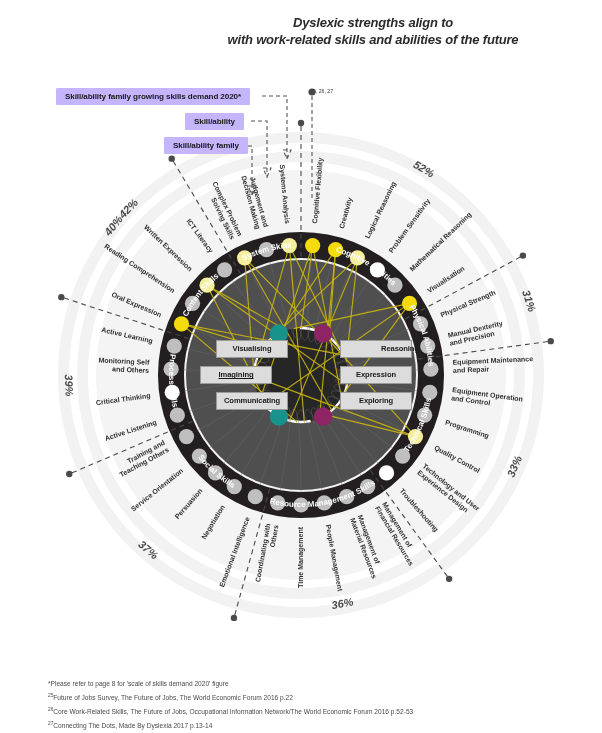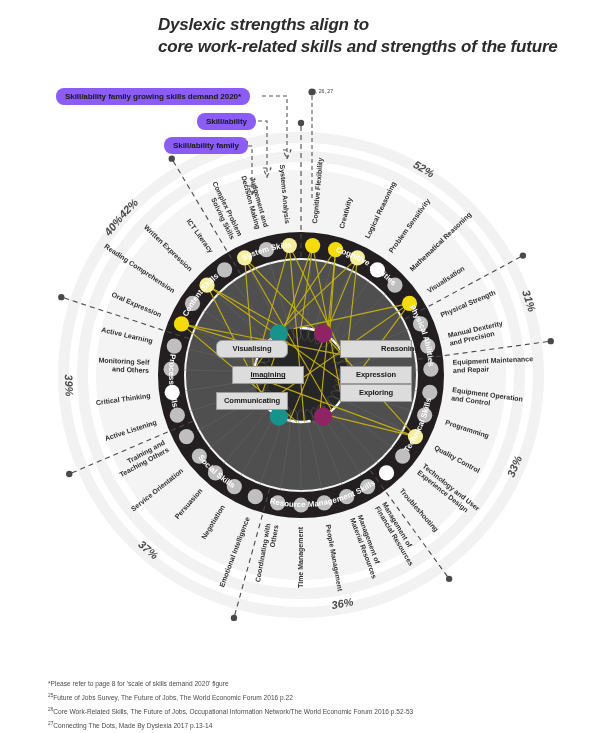--- a/index.html
+++ b/index.html
@@ -5,32 +5,32 @@
   * { box-sizing: border-box; }
   html, body { margin: 0; padding: 0; }
   body {
     width: 602px; height: 733px; position: relative;
     background: #ffffff;
     font-family: "Liberation Sans", sans-serif;
     overflow: hidden;
   }
   #title {
     position: absolute; top: 14px; right: 14px; width: 430px;
-    text-align: left;
-    font-size: 17px; font-weight: bold; font-style: italic;
+    text-align: center;
+    font-size: 13px; font-weight: bold; font-style: italic;
     line-height: 1.32; color: #2b2b2b; letter-spacing: -0.2px;
   }
   #stage { position: absolute; left: 0; top: 0; width: 602px; height: 733px; }
   .pill {
-    position: absolute; background: #8b5cf6; color: #1a1a1a;
-    font-size: 8.1px; font-weight: bold; border-radius: 8px;
+    position: absolute; background: #c4b5fd; color: #1a1a1a;
+    font-size: 8.1px; font-weight: bold; border-radius: 1px;
     padding: 3.5px 9px 4px; white-space: nowrap; letter-spacing: -0.1px;
   }
   #pill1 { left: 56px; top: 88px; }
-  #pill2 { left: 185px; top: 113px; margin-left: 12px; }
+  #pill2 { left: 185px; top: 113px; }
   #pill3 { left: 128px; top: 137px; margin-left: 36px; }
   #supref {
     position: absolute; left: 310px; top: 88px;
     font-size: 5.2px; color: #3a3a3a; white-space: nowrap;
   }
   #footnotes {
     position: absolute; left: 48px; top: 678px; width: 520px;
     color: #4a4a4a;
   }
   #footnotes div { font-size: 6.6px; line-height: 1.95; white-space: nowrap; }
@@ -40,21 +40,21 @@
     color: #1a1a1a; font-size: 7.6px; font-weight: bold;
     padding: 3.4px 0; text-align: center; width: 72px;
     letter-spacing: -0.1px;
   }
 </style>
 </head>
 <body>
 
 <div id="title">
   <div>Dyslexic strengths align to</div>
-  <div>core work-related skills and strengths of the future</div>
+  <div>with work-related skills and abilities of the future</div>
 </div>
 
 <svg id="stage" viewBox="0 0 602 733">
   <defs>
     <clipPath id="clipOuter">
         <circle cx="301" cy="375" r="250"></circle>
       </clipPath>
   </defs>
   <g id="bands">
     <circle cx="301" cy="375" r="243" fill="#f2f2f2"></circle>
@@ -268,26 +268,26 @@
     <circle cx="312" cy="92" r="3.6" fill="#4a4a4a"></circle>
   </g>
 </svg>
 
 <div class="pill" id="pill1">Skill/ability family growing skills demand 2020*</div>
 <div class="pill" id="pill2">Skill/ability</div>
 <div class="pill" id="pill3">Skill/ability family</div>
 <div id="supref">25, 26, 27</div>
 
 <div id="center-boxes">
-    <div class="cbox" style="left: 216px; top: 340px; border-radius: 6px;">Visualising</div>
-    <div class="cbox" style="left: 232px; top: 366px; text-decoration: underline;">Imagining</div>
+    <div class="cbox" style="left: 216px; top: 340px;">Visualising</div>
+    <div class="cbox" style="left: 200px; top: 366px; text-decoration: underline;">Imagining</div>
     <div class="cbox" style="left: 216px; top: 392px;">Communicating</div>
     <div class="cbox" style="left: 340px; top: 340px; padding-left: 40px;">Reasoning</div>
     <div class="cbox" style="left: 340px; top: 366px;">Expression</div>
-    <div class="cbox" style="left: 340px; top: 384px;">Exploring</div>
+    <div class="cbox" style="left: 340px; top: 392px;">Exploring</div>
   </div>
 
 <div id="footnotes">
     <div>*Please refer to page 8 for 'scale of skills demand 2020' figure</div>
     <div><sup>25</sup>Future of Jobs Survey, The Future of Jobs, The World Economic Forum 2016 p.22</div>
     <div><sup>26</sup>Core Work-Related Skills, The Future of Jobs, Occupational Information Network/The World Economic Forum 2016 p.52-53</div>
     <div><sup>27</sup>Connecting The Dots, Made By Dyslexia 2017 p.13-14</div>
   </div>
 
 </body></html>

